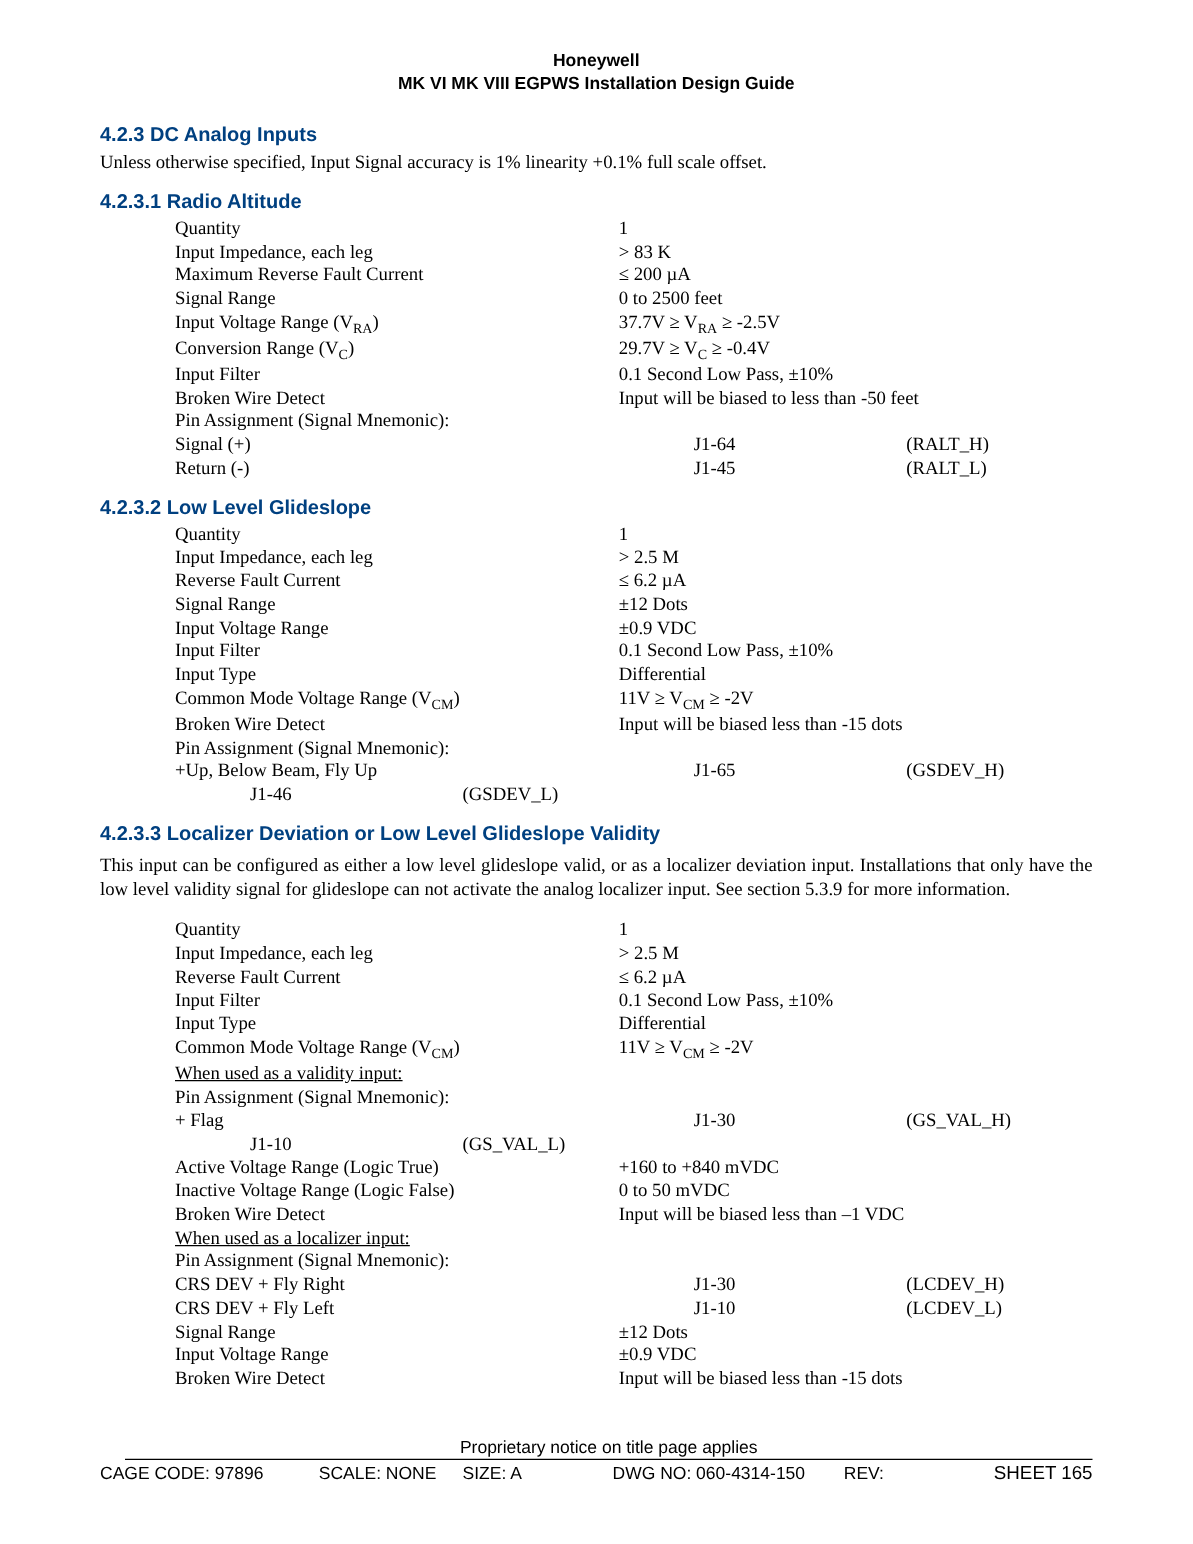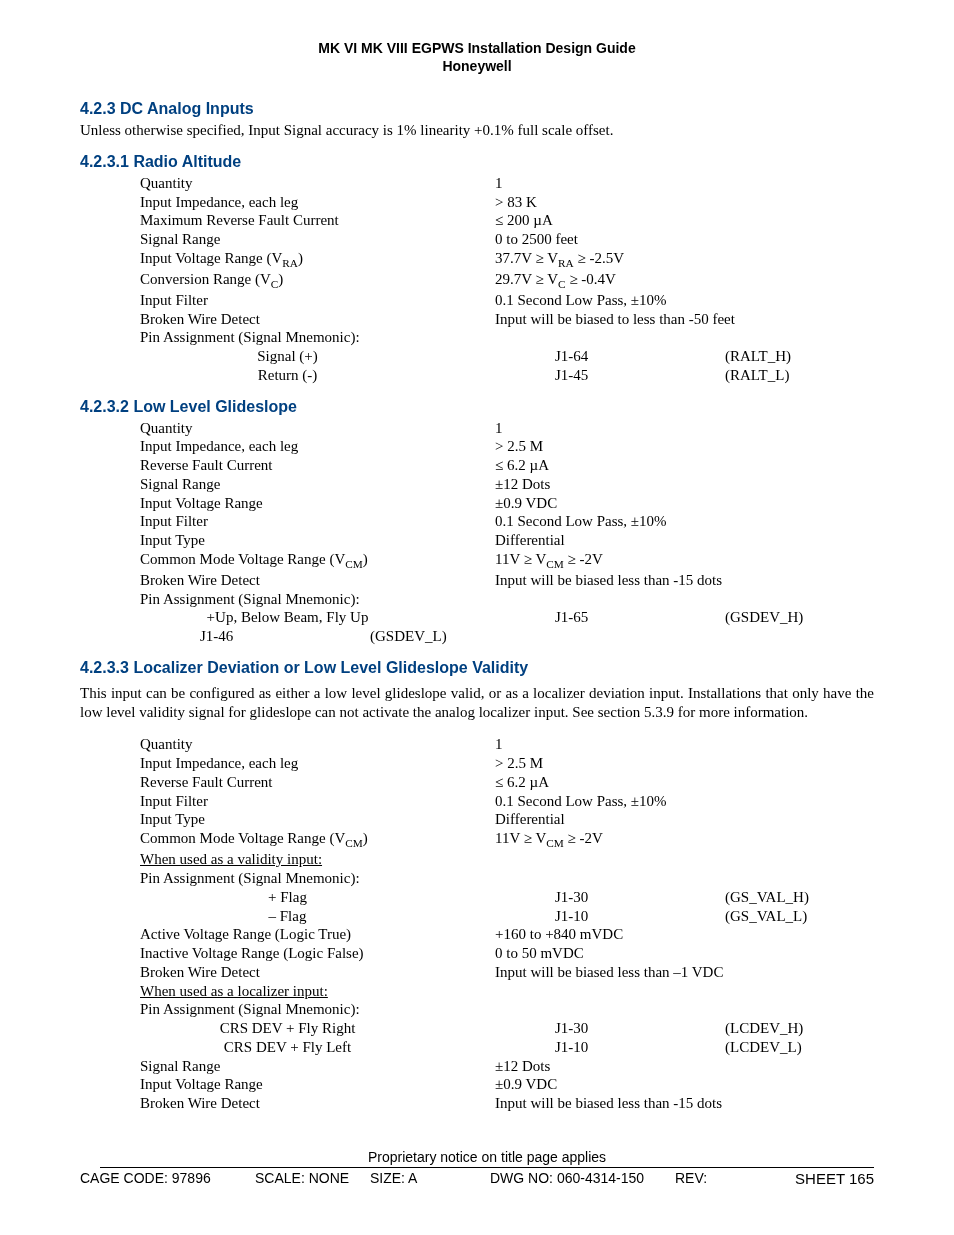--- a/index.html
+++ b/index.html
@@ -46,21 +46,21 @@
     flex: 0 0 355px;
   }
   .val {
     flex: 0 0 170px;
     white-space: nowrap;
   }
   .mnem {
     flex: 0 0 140px;
   }
   .lbl-indent {
-    text-align: center;
+    text-align: left;
     padding-right: 60px;
     flex: 0 0 295px;
   }
   .underline {
     text-decoration: underline;
   }
   sub { font-size: 0.75em; text-align: center; }
   .footer-wrap {
     margin-top: 36px;
     font-family: Arial, Helvetica, sans-serif;
@@ -82,22 +82,22 @@
   .f2 { flex: 0 0 115px; }
   .f3 { flex: 0 0 120px; }
   .f4 { flex: 0 0 185px; }
   .f5 { flex: 0 0 80px; }
   .f6 { flex: 1; text-align: right; font-size: 15px; }
 </style>
 </head>
 <body>
 
 <div class="header">
+  <div>Honeywell</div>
   <div>MK VI  MK VIII EGPWS Installation Design Guide</div>
-  <div>Honeywell</div>
 </div>
 
 <div class="h-sec">4.2.3  DC Analog Inputs</div>
 <div class="intro">Unless otherwise specified, Input Signal accuracy is 1% linearity +0.1% full scale offset.</div>
 
 <div class="h-sec">4.2.3.1  Radio Altitude</div>
 <div class="spec-block">
   <div class="row">
       <div class="label">Quantity</div>
       <div class="val">1</div>
@@ -234,21 +234,20 @@
   <div class="row">
       <div class="label">Pin Assignment (Signal Mnemonic):</div>
     </div>
   <div class="row">
       <div class="lbl-indent">+ Flag</div>
       <div style="flex:0 0 60px"></div>
       <div class="val">J1-30</div>
       <div class="mnem">(GS_VAL_H)</div>
     </div>
   <div class="row">
-      <div class="lbl-indent">– Flag</div>
       <div style="flex:0 0 60px"></div>
       <div class="val">J1-10</div>
       <div class="mnem">(GS_VAL_L)</div>
     </div>
   <div class="row">
       <div class="label">Active Voltage Range (Logic True)</div>
       <div class="val" style="flex-basis:auto">+160 to +840 mVDC</div>
     </div>
   <div class="row">
       <div class="label">Inactive Voltage Range (Logic False)</div>

